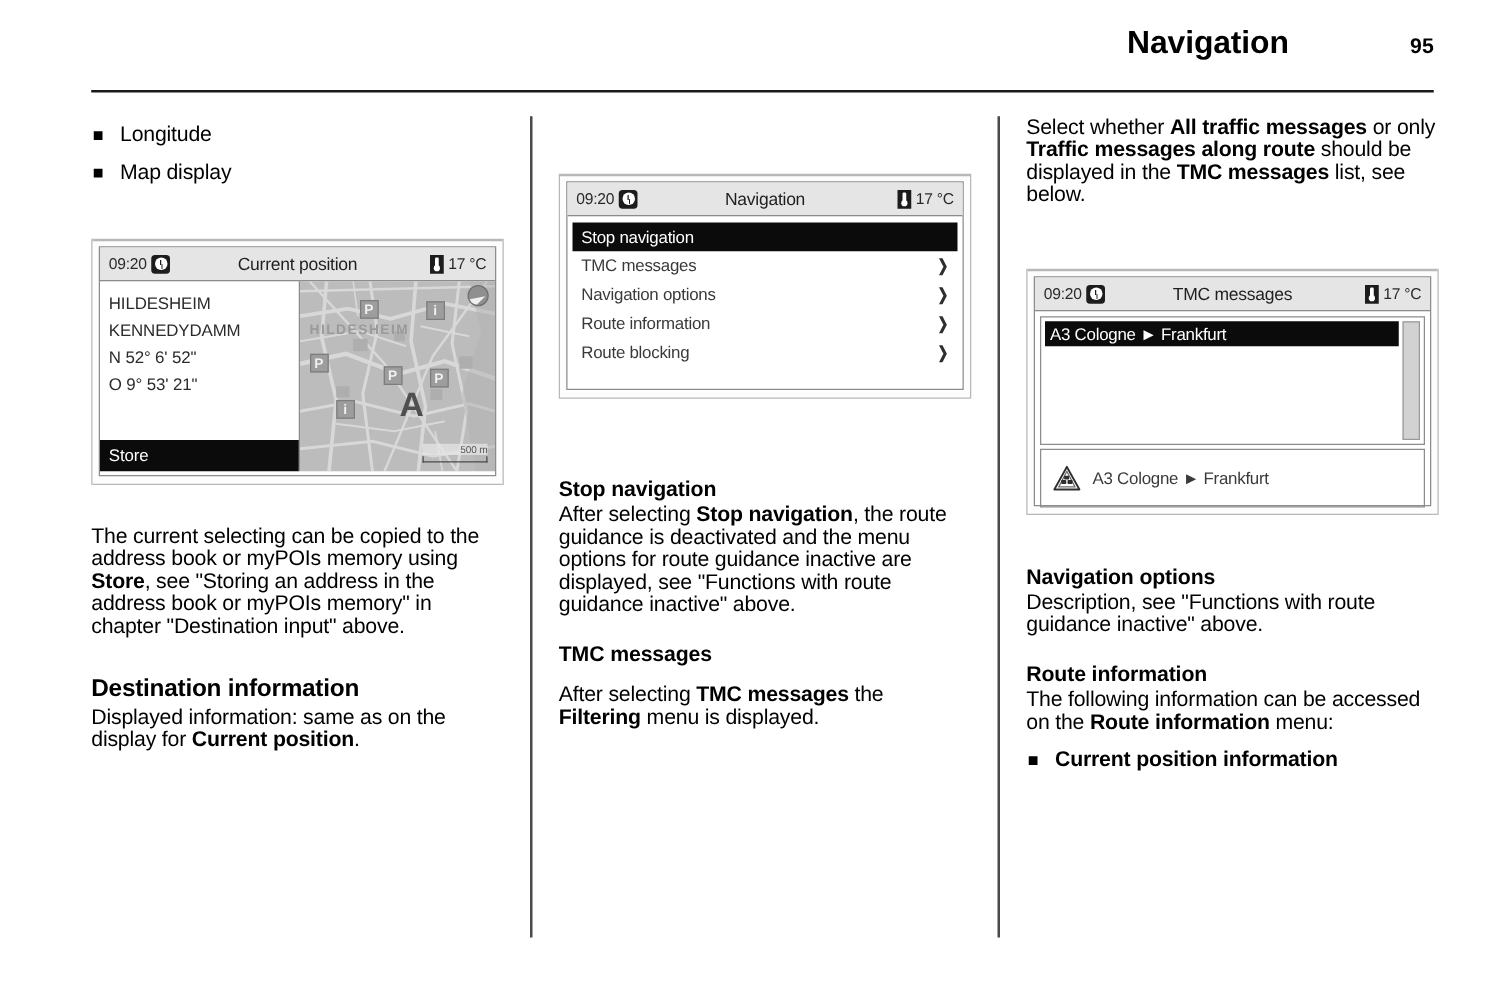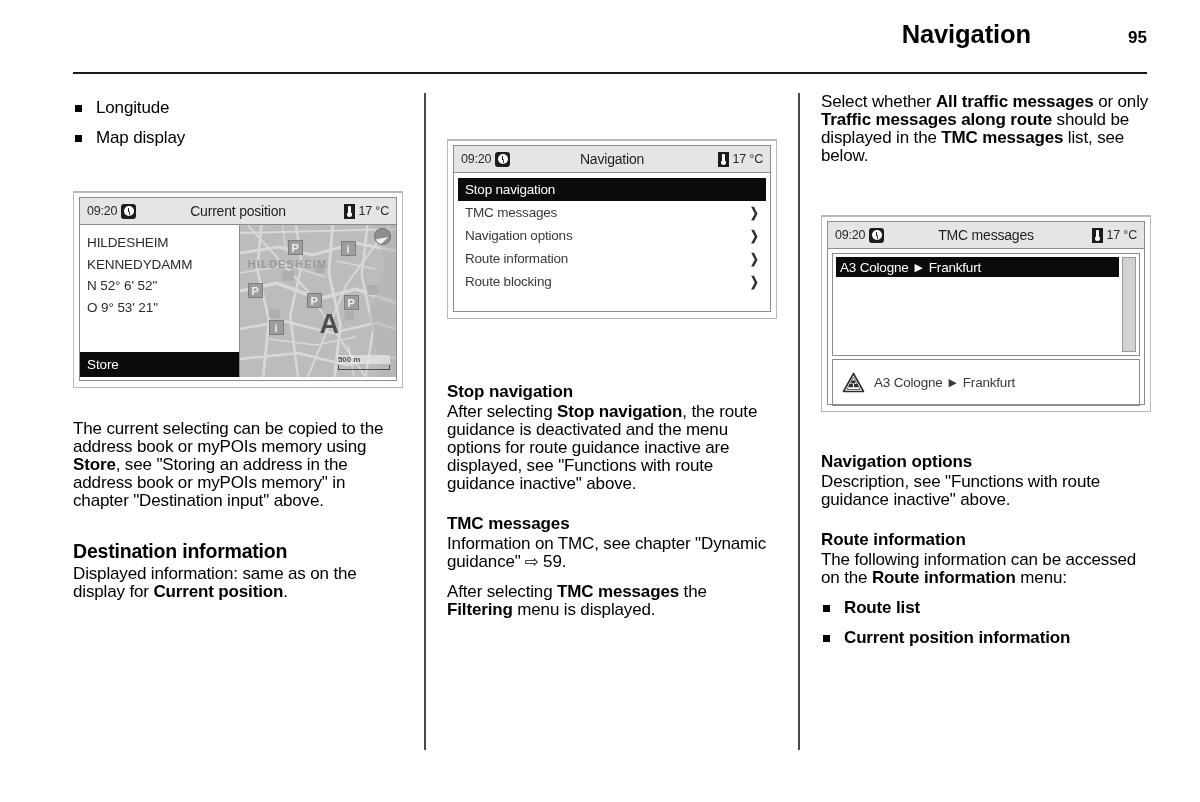--- a/index.html
+++ b/index.html
@@ -317,24 +317,23 @@
     line-height: 1;
   }
   .map-scale {
     position: absolute;
     right: 6px; bottom: 7px;
     width: 52px;
   }
   .map-scale-label {
     font-size: 8px;
     color: #555;
-    text-align: left;
+    text-align: right;
     background: rgba(230,230,230,0.75);
     letter-spacing: -0.1px;
-    font-weight: bold;
   }
   .map-scale-bar {
     height: 4px;
     border-left: 1.5px solid #4a4a4a;
     border-right: 1.5px solid #4a4a4a;
     border-bottom: 1.5px solid #4a4a4a;
     margin-top: 1px;
   }
   .map-compass {
     position: absolute;
@@ -551,21 +550,20 @@
     </div>
 
     <div style="height:62px"></div>
 
     <h3 class="h3">Stop navigation</h3>
     <p class="body-text"><span>After selecting </span><b>Stop navigation</b><span>, the route guidance is deactivated and the menu options for route guidance inactive are displayed, see "Functions with route guidance inactive" above.</span></p>
 
     <div class="gap-md"></div>
 
     <h3 class="h3">TMC messages</h3>
-    <p class="body-text"><span>Information on TMC, see chapter "Dynamic guidance" </span><span class="arrow-glyph">⇨</span><span> 59.</span></p>
 
     <div class="gap-sm"></div>
 
     <p class="body-text"><span>After selecting </span><b>TMC messages</b><span> the </span><b>Filtering</b><span> menu is displayed.</span></p>
   </div>
 
   <div class="col col-3">
 
     <p class="body-text"><span>Select whether </span><b>All traffic messages</b><span> or only </span><b>Traffic messages along route</b><span> should be displayed in the </span><b>TMC messages</b><span> list, see below.</span></p>
 
@@ -611,18 +609,17 @@
     <p class="body-text">Description, see "Functions with route guidance inactive" above.</p>
 
     <div class="gap-md"></div>
 
     <h3 class="h3">Route information</h3>
     <p class="body-text"><span>The following information can be accessed on the </span><b>Route information</b><span> menu:</span></p>
 
     <div style="height:6px"></div>
 
     <ul class="bullet-list">
-      <li class="bullet-item bold">Route list</li>
       <li class="bullet-item bold">Current position information</li>
     </ul>
   </div>
 
 </div>
 
 </body></html>

